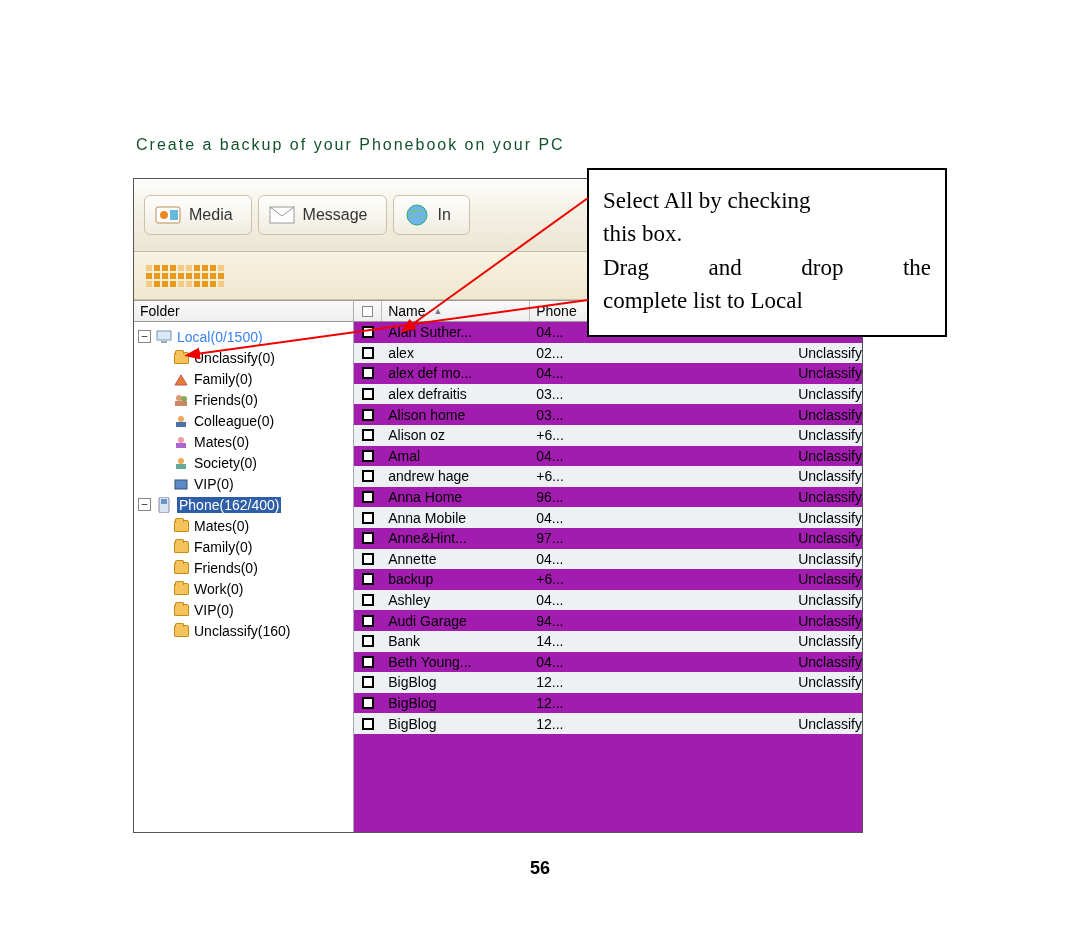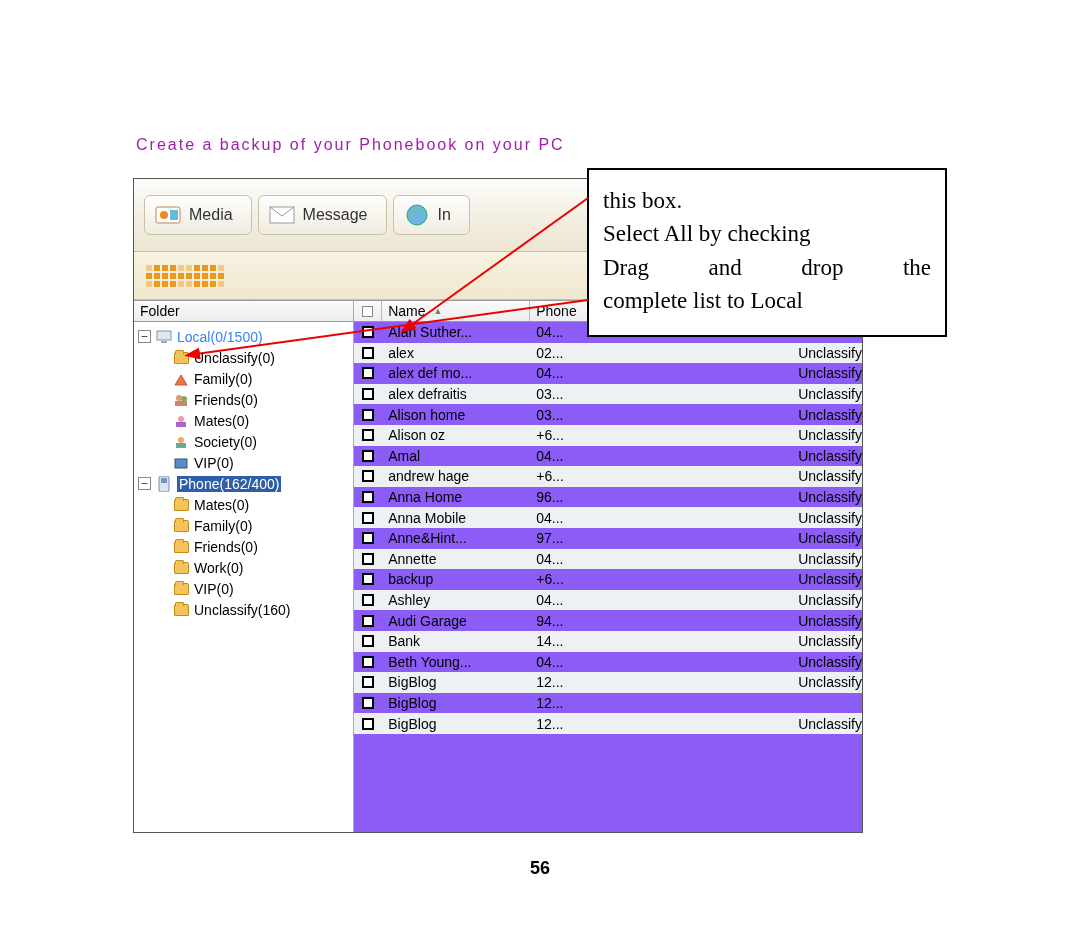--- a/index.html
+++ b/index.html
@@ -12,21 +12,21 @@
     font-family: "Times New Roman", serif;
     position: relative;
   }
   .page-heading {
     position: absolute;
     top: 136px;
     left: 136px;
     font-family: Arial, sans-serif;
     font-size: 16px;
     letter-spacing: 2px;
-    color: #a21caf;
+    color: #14532d;
   }
   .app-frame {
     position: absolute;
     top: 178px;
     left: 133px;
     width: 730px;
     height: 655px;
     border: 1px solid #555;
     background: #fff;
     overflow: hidden;
@@ -81,21 +81,21 @@
   }
   .tree { padding: 4px 0 0 4px;}
   .tree-node { display:flex; align-items:center; height:21px; white-space:nowrap;}
   .tree-expander { width:13px; height:13px; border:1px solid #888; margin-right:4px;
     display:flex;align-items:center;justify-content:center;font:11px/1 monospace;color:#444;background:#fff;}
   .tree-spacer { display:inline-block; width:17px;}
   .tree-icon { width:18px; height:16px; margin-right:4px; display:flex;align-items:center;justify-content:center;}
   .folder-ic{width:15px;height:12px;background:#f5c35b;border:1px solid #c78a14;border-radius:2px 2px 1px 1px;position:relative;}
   .folder-ic::before{content:"";position:absolute;top:-3px;left:0;width:7px;height:3px;background:#f5c35b;border:1px solid #c78a14;border-bottom:none;border-radius:2px 2px 0 0;}
   .tree-label.selected { background:#2f5ea8; color:#fff; padding:0 2px;}
-  .list-pane { flex:1; background:#8b5cf6; font: 14px "Microsoft Sans Serif",sans-serif;}
+  .list-pane { flex:1; background:#a21caf; font: 14px "Microsoft Sans Serif",sans-serif;}
   .list-header {
     height:22px; background:linear-gradient(#fafafa,#eee);
     border-top:1px solid #999;border-bottom:1px solid #999;
     display:flex; align-items:stretch;
   }
   .col-h { border-right:1px solid #bbb; display:flex; align-items:center; padding-left:6px;}
   .col-check-h{ width:28px; padding:0; justify-content:center;}
   .col-name-h{ width:148px; gap:8px;}
   .col-phone-h{ width:110px;}
   .col-fill-h{ flex:1; border-right:none;}
@@ -247,20 +247,31 @@
                 <rect x="2" y="8" width="12" height="5" fill="#c86"></rect>
               </svg>
             </span>
             <span class="tree-label">Friends(0)</span>
           </div>
         <div class="tree-node">
             <span class="tree-spacer"></span>
             <span class="tree-spacer"></span>
             <span class="tree-icon">
               <svg width="16" height="14">
+                <circle cx="8" cy="5" r="3" fill="#e9a85a"></circle>
+                <rect x="3" y="8" width="10" height="5" fill="#4a72a8"></rect>
+              </svg>
+            </span>
+            <span class="tree-label">Colleague(0)</span>
+          </div>
+        <div class="tree-node">
+            <span class="tree-spacer"></span>
+            <span class="tree-spacer"></span>
+            <span class="tree-icon">
+              <svg width="16" height="14">
                 <circle cx="8" cy="5" r="3" fill="#e9a"></circle>
                 <rect x="3" y="8" width="10" height="5" fill="#a6c"></rect>
               </svg>
             </span>
             <span class="tree-label">Mates(0)</span>
           </div>
         <div class="tree-node">
             <span class="tree-spacer"></span>
             <span class="tree-spacer"></span>
             <span class="tree-icon">
@@ -536,22 +547,22 @@
             <div class="cell cell-phone">12...</div>
             <div class="cell cell-gap"></div>
             <div class="cell cell-type">Unclassify</div>
           </div>
         </div>
     </div>
   </div>
 </div>
 
 <div class="callout">
+  <p>Select All by checking</p>
   <p>this box.</p>
-  <p>Select All by checking</p>
   <p class="just">Drag and drop the</p>
   <p>complete list to Local</p>
 </div>
 
 <svg class="arrow" style="top:168px;left:390px" width="210" height="175">
   <defs>
       <marker id="ah1" markerWidth="10" markerHeight="10" refX="2" refY="3" orient="auto">
         <path d="M0,0 L0,6 L8,3 z" fill="#e00"></path>
       </marker>
     </defs>

